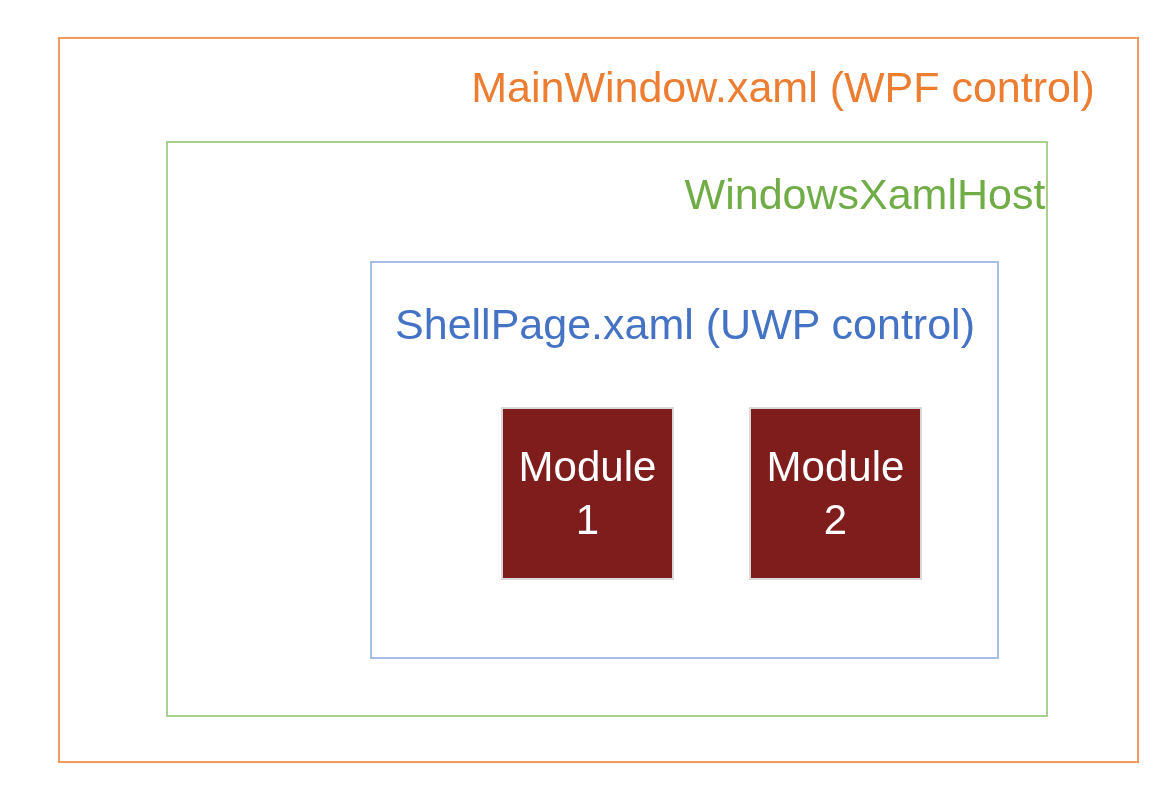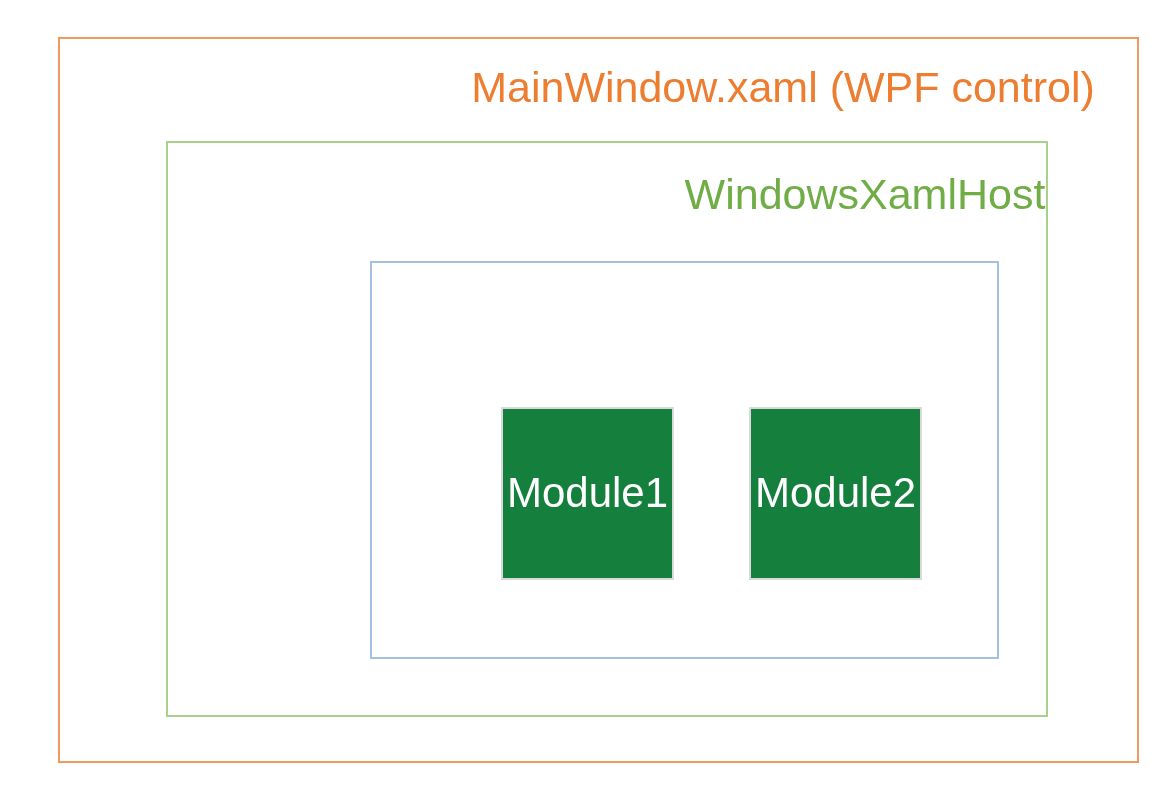--- a/index.html
+++ b/index.html
@@ -53,25 +53,25 @@
   }
   .label-shellpage {
     left: 313px; top: 62px;
     color: #4472C4;
   }
   .module {
     position: absolute;
     box-sizing: border-box;
     width: 173px; height: 173px;
     top: 144px;
-    background: #15803d;
+    background: #7f1d1d;
     border: 2px solid #D9D9D9;
     color: #FFFFFF;
     display: flex;
-    flex-direction: row;
+    flex-direction: column;
     align-items: center;
     justify-content: center;
     font-size: 42px;
     line-height: 1.24;
     text-align: center;
   }
   .module-1 { left: 129px; }
   .module-2 { left: 377px; }
 </style>
 </head>
@@ -79,20 +79,21 @@
 
 <div class="canvas">
 
   <div class="box box-mainwindow">
     <div class="layer-label label-mainwindow">MainWindow.xaml (WPF control)</div>
 
     <div class="box box-xamlhost">
       <div class="layer-label label-xamlhost">WindowsXamlHost</div>
 
       <div class="box box-shellpage">
+        <div class="layer-label label-shellpage">ShellPage.xaml (UWP control)</div>
 
         <div class="module module-1">
           <span>Module</span>
           <span>1</span>
         </div>
 
         <div class="module module-2">
           <span>Module</span>
           <span>2</span>
         </div>

